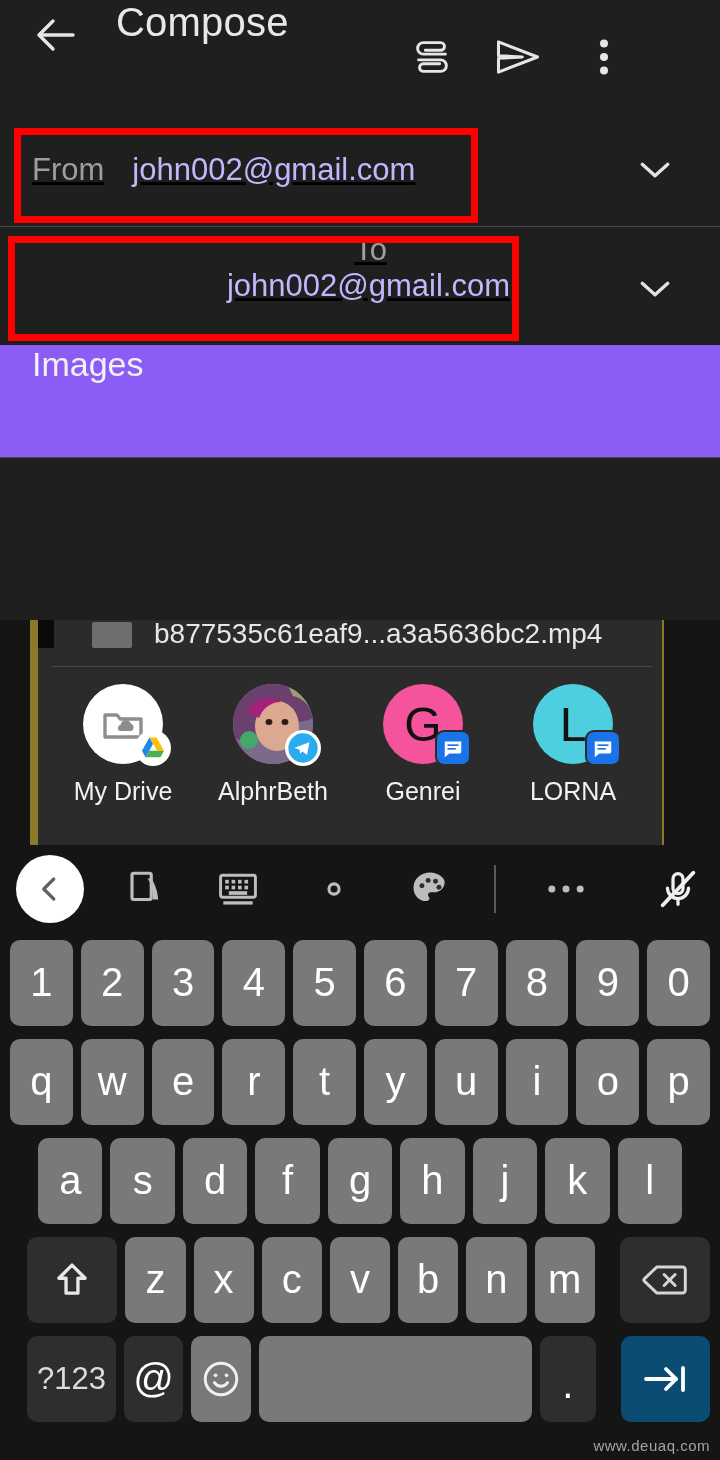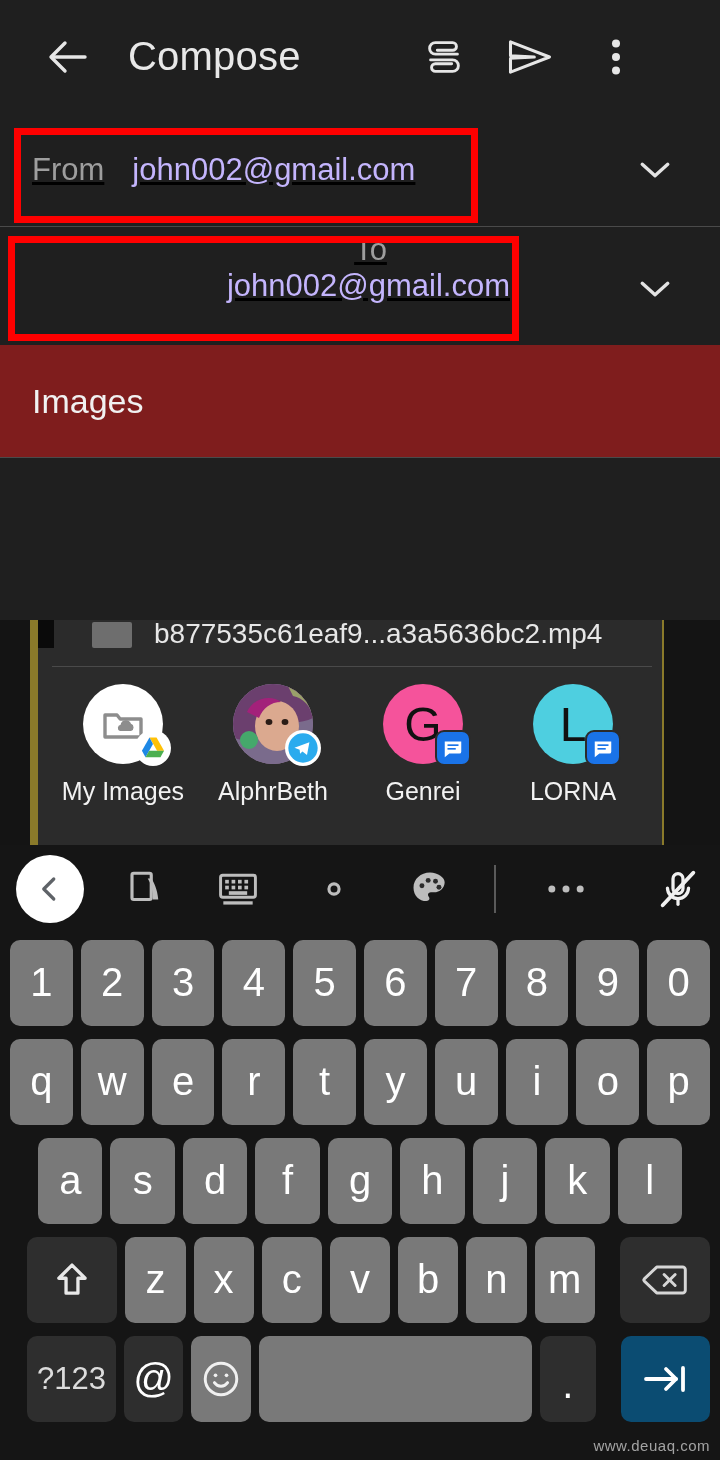--- a/index.html
+++ b/index.html
@@ -13,21 +13,21 @@
     position: relative;
     width: 720px; height: 1460px;
     background: #1f1f1f;
   }
 
   
   .appbar {
     position: absolute; top: 0; left: 0;
     width: 657px; height: 113px;
     background: #1f1f1f;
-    display: flex; align-items: center; margin-left: 12px;
+    display: flex; align-items: flex-start;
   }
   .back-arrow {
     width: 70px; height: 70px; margin-left: 22px;
     display: flex; align-items: center; justify-content: center;
   }
   .appbar-title {
     color: #e8e8e8;
     font-size: 40px;
     font-weight: 400;
     margin-left: 24px;
@@ -75,22 +75,22 @@
     pointer-events: none;
     background: transparent;
   }
   .annot.a-from { left: 14px; top: 128px; width: 464px; height: 95px; }
   .annot.a-to   { left: 8px;  top: 236px; width: 511px; height: 105px; }
 
   
   .subject-row {
     position: absolute; top: 345px; left: 0;
     width: 720px; height: 112px;
-    display: flex; align-items: center;
-    background: #7f1d1d;
+    display: flex; align-items: flex-start;
+    background: #8b5cf6;
   }
   .subject-text { color: #f1f1f1; font-size: 34px; margin-left: 32px; }
   .body-area {
     position: absolute; top: 458px; left: 0;
     width: 720px; height: 166px;
     background: #1f1f1f;
   }
   .body-placeholder {
     color: #9a9a9a; font-size: 34px;
     margin-left: 32px; margin-top: 32px;
@@ -302,21 +302,21 @@
               </svg>
             </div>
             <div class="badge round plain">
               <svg width="28" height="28" viewBox="0 0 24 24">
                 <polygon points="9,3 15,3 21.5,14.4 15.5,14.4" fill="#ffc107"></polygon>
                 <polygon points="9,3 2.5,14.4 5.6,20 12,8.6" fill="#1e88e5"></polygon>
                 <polygon points="5.6,20 18.4,20 21.5,14.4 8.7,14.4" fill="#4caf50"></polygon>
               </svg>
             </div>
           </div>
-          <div class="target-label">My Images</div>
+          <div class="target-label">My Drive</div>
         </div>
 
         <div class="target">
           <div class="avatar-wrap">
             <div class="avatar" style="background:#9c7f9f">
               <svg width="80" height="80" viewBox="0 0 80 80">
                 <rect width="80" height="80" fill="#7a6b8c"></rect>
                 <path d="M0 0h80v34c-12 6-28 4-44 12S8 60 0 52z" fill="#6b3f6e"></path>
                 <ellipse cx="44" cy="42" rx="22" ry="25" fill="#dba98f"></ellipse>
                 <ellipse cx="36" cy="38" rx="3.4" ry="3" fill="#2a1c16"></ellipse>

